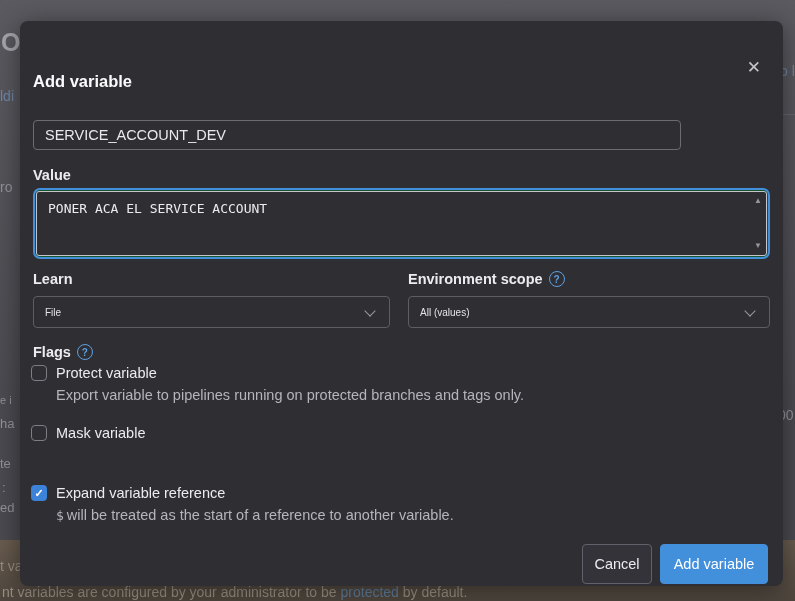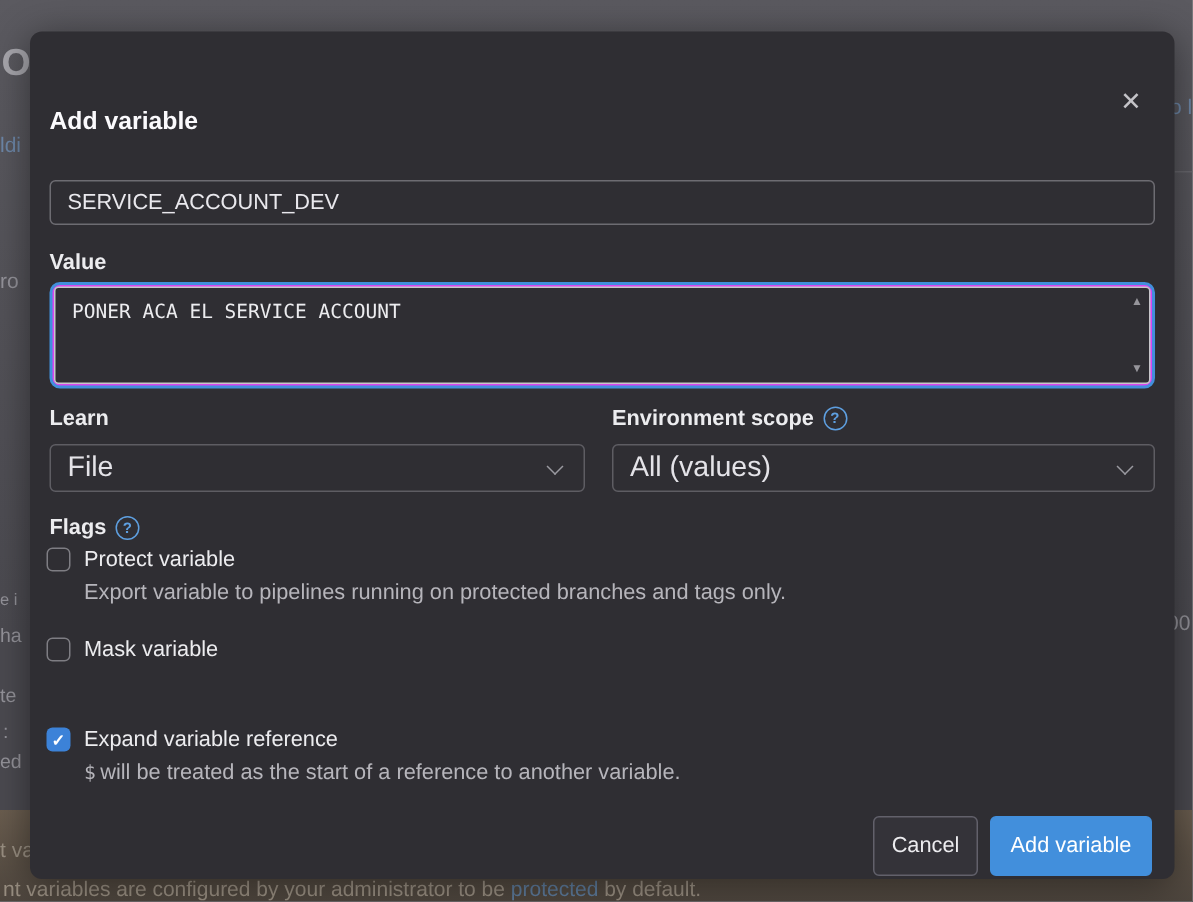--- a/index.html
+++ b/index.html
@@ -31,49 +31,49 @@
   .close-btn{
     position:absolute;right:20px;top:36px;font-size:17px;color:#c4c3c8;
     background:none;border:none;cursor:pointer;line-height:1;padding:2px;
     font-family:"Liberation Sans",sans-serif;
   }
   .field-label{
     position:absolute;left:13px;font-size:14.5px;font-weight:700;color:#ececef;
     display:flex;align-items:center;
   }
   .text-input{
-    position:absolute;left:13px;width:737px;height:30px;box-sizing:border-box;
+    position:absolute;left:13px;width:648px;height:30px;box-sizing:border-box;
     background:#2f2e33;border:1px solid #6d6c72;border-radius:4px;
     color:#e9e8ed;font-size:14.5px;padding:0 11px;
     font-family:"Liberation Sans",sans-serif;outline:none;
   }
   
   .value-wrap{
     position:absolute;left:13px;top:167px;width:737px;height:71px;box-sizing:border-box;
-    border:2px solid #428fdc;border-radius:7px;background:#d946ef;padding:1px;
+    border:2px solid #428fdc;border-radius:7px;background:#14532d;padding:1px;
   }
   .value-inner{
     position:relative;width:100%;height:100%;box-sizing:border-box;
     border:1px solid #c6c6ca;border-radius:3px;background:#2f2e33;
   }
   .value-text{
     position:absolute;left:11px;top:9px;right:22px;
     font-family:"DejaVu Sans Mono",monospace;font-size:13px;color:#ececef;
     white-space:pre;margin:0;
   }
   .scroll-arrow{
     position:absolute;right:4px;font-size:8px;color:#96959b;line-height:8px;
   }
   .scroll-up{top:5px;}
   .scroll-down{bottom:5px;}
   
   .select{
     position:absolute;top:275px;height:32px;box-sizing:border-box;
     background:#2f2e33;border:1px solid #5e5d63;border-radius:4px;
-    color:#e4e3e8;font-size:19px;display:flex;align-items:center;
+    color:#e4e3e8;font-size:10px;display:flex;align-items:center;
     padding:0 11px;cursor:pointer;
   }
   .select .chevron{
     position:absolute;right:15px;top:10px;width:7px;height:7px;
     border-right:1.6px solid #9a99a0;border-bottom:1.6px solid #9a99a0;
     transform:rotate(45deg);
   }
   .help-icon{
     display:inline-flex;align-items:center;justify-content:center;
     width:14px;height:14px;margin-left:6px;border:1px solid #5e9fe0;border-radius:50%;

